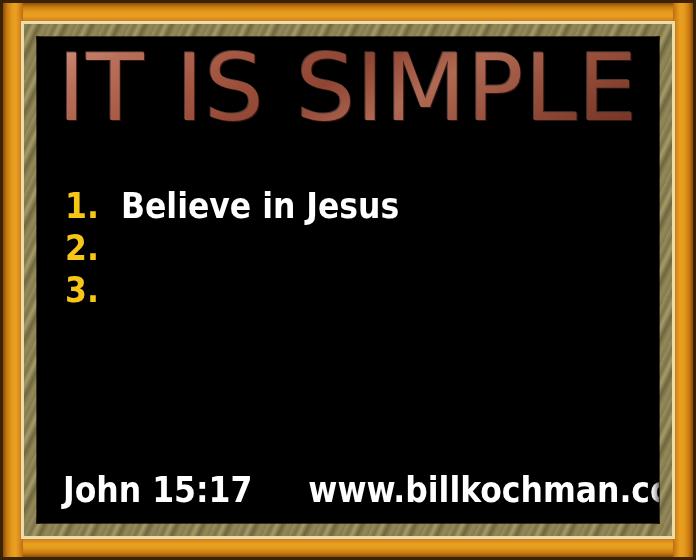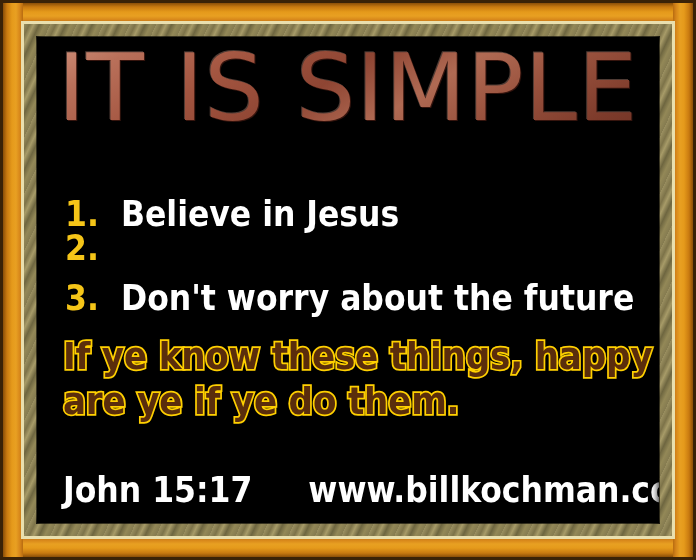--- a/index.html
+++ b/index.html
@@ -145,21 +145,20 @@
     line-height: 42px;
     white-space: nowrap;
   }
   .list-num {
     color: #f5c518;
     width: 56px;
     flex: 0 0 56px;
   }
   .list-text {
     color: #ffffff;
-    margin-top: 8px;
   }
 
   
   .quote {
     position: absolute;
     left: 26px;
     top: 297px;
     width: 596px;
     font-family: "DejaVu Sans Condensed", "Liberation Sans Narrow", "Liberation Sans", sans-serif;
     font-weight: bold;
@@ -212,29 +211,24 @@
         <span class="list-num">1.</span>
         <span class="list-text">Believe in Jesus</span>
       </div>
 
       <div class="list-row">
         <span class="list-num">2.</span>
       </div>
 
       <div class="list-row">
         <span class="list-num">3.</span>
-        <span class="list-text">Don't worry about the future</span>
       </div>
 
     </div>
 
-    <div class="quote">
-      <span class="quote-line">If ye know these things, happy</span>
-      <span class="quote-line">are ye if ye do them.</span>
-    </div>
 
     <div class="footer">
       <span>John 15:17</span>
       <span class="footer-gap"></span>
       <span>www.billkochman.com</span>
     </div>
 
   </div>
 
   <div class="frame-shadow"></div>

